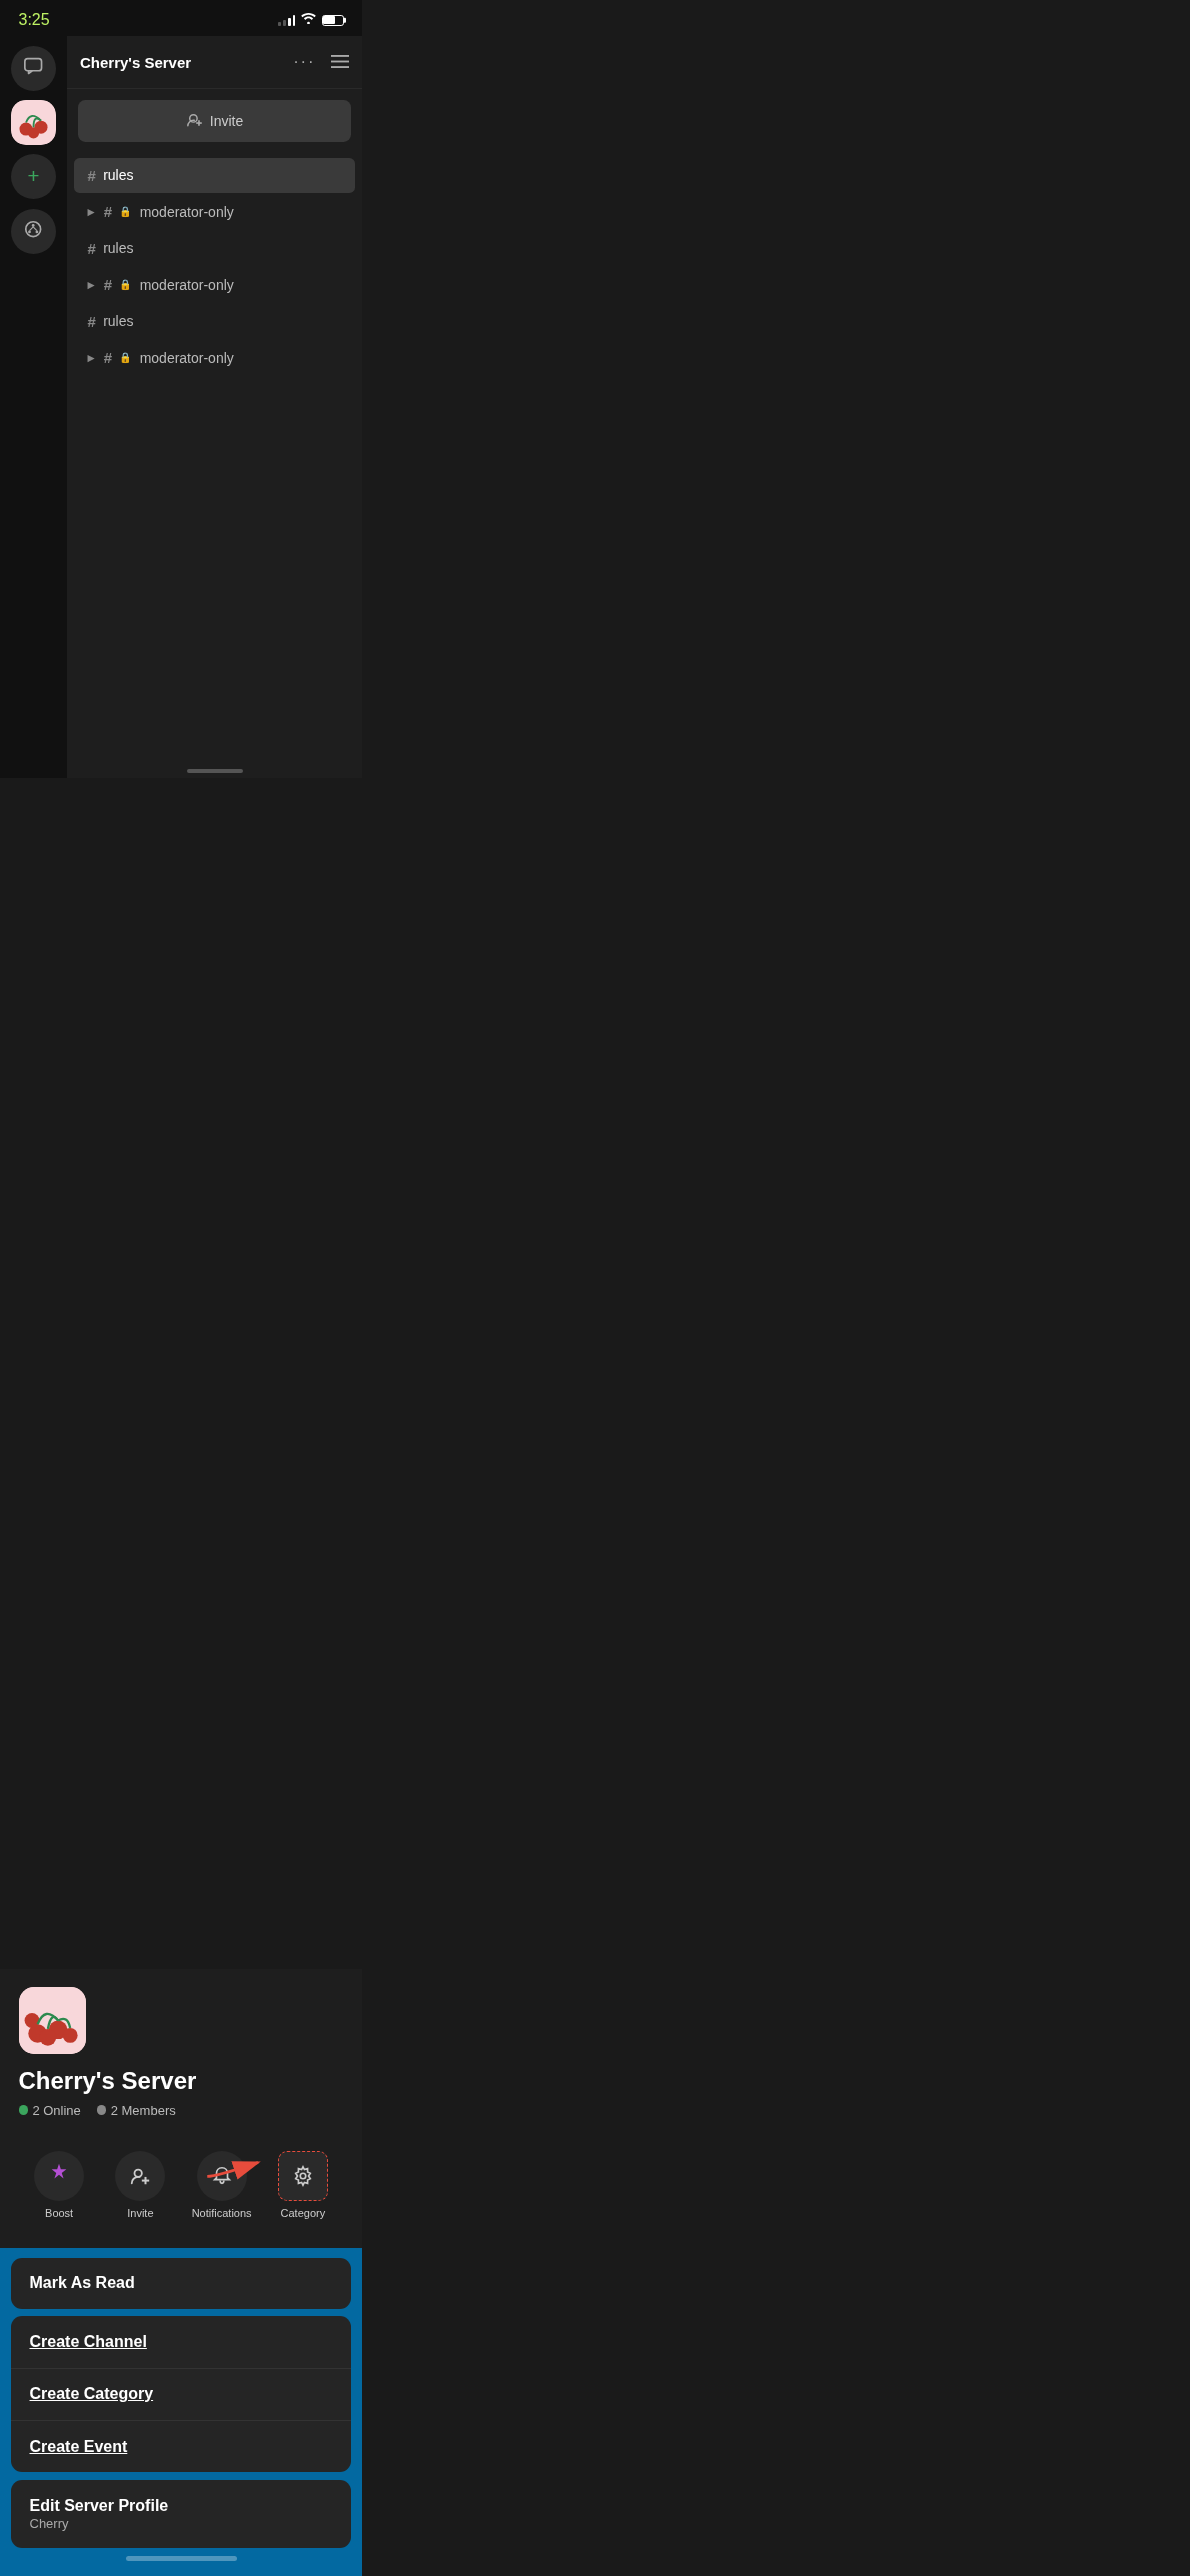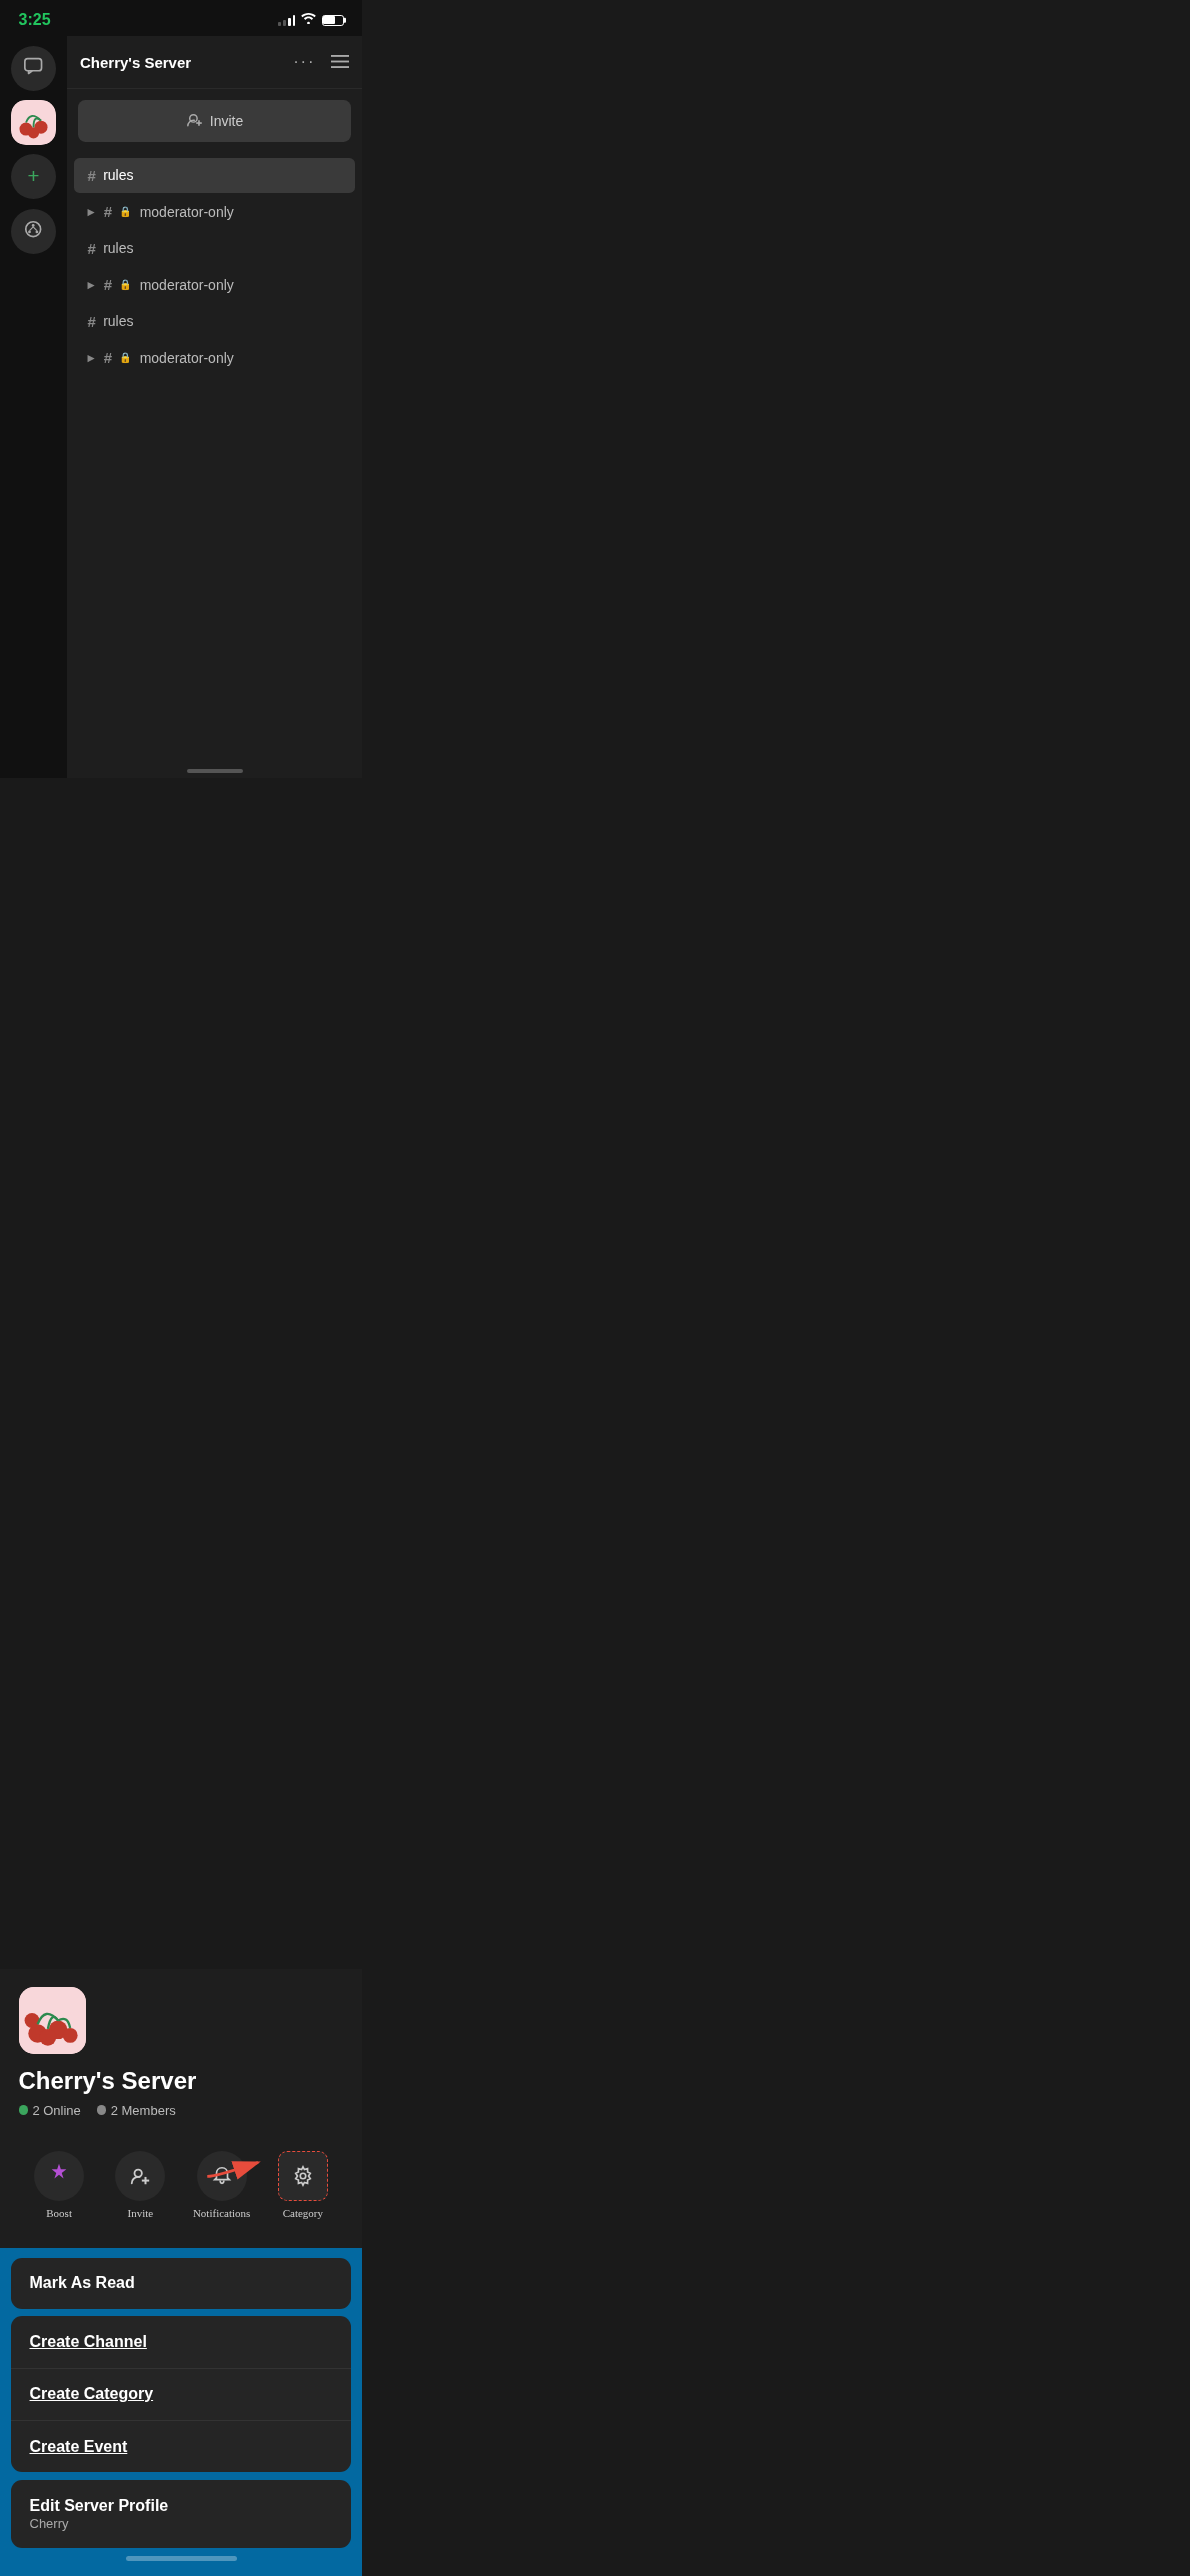--- a/index.html
+++ b/index.html
@@ -18,22 +18,22 @@
     .status-bar {
       display: flex;
       justify-content: space-between;
       align-items: center;
       padding: 11px 18.5px 7.4px 18.5px;
       background: #111;
     }
 
     .status-time {
       font-size: 16px;
-      font-weight: 700;
-      color: #22c55e;
+      font-weight: 400;
+      color: #bef264;
     }
 
     .status-icons {
       display: flex;
       align-items: center;
       gap: 5.6px;
     }
 
     .signal-bars {
       display: flex;
@@ -302,21 +302,20 @@
       border-radius: 50%;
       background: #888;
     }
 
     
     .action-buttons {
       display: flex;
       justify-content: space-around;
       align-items: center;
       padding: 7.4px 0;
-      font-family: Liberation Serif, serif;
     }
 
     .action-btn {
       display: flex;
       flex-direction: column;
       align-items: center;
       gap: 5.6px;
       cursor: pointer;
       min-width: 65px;
     }

